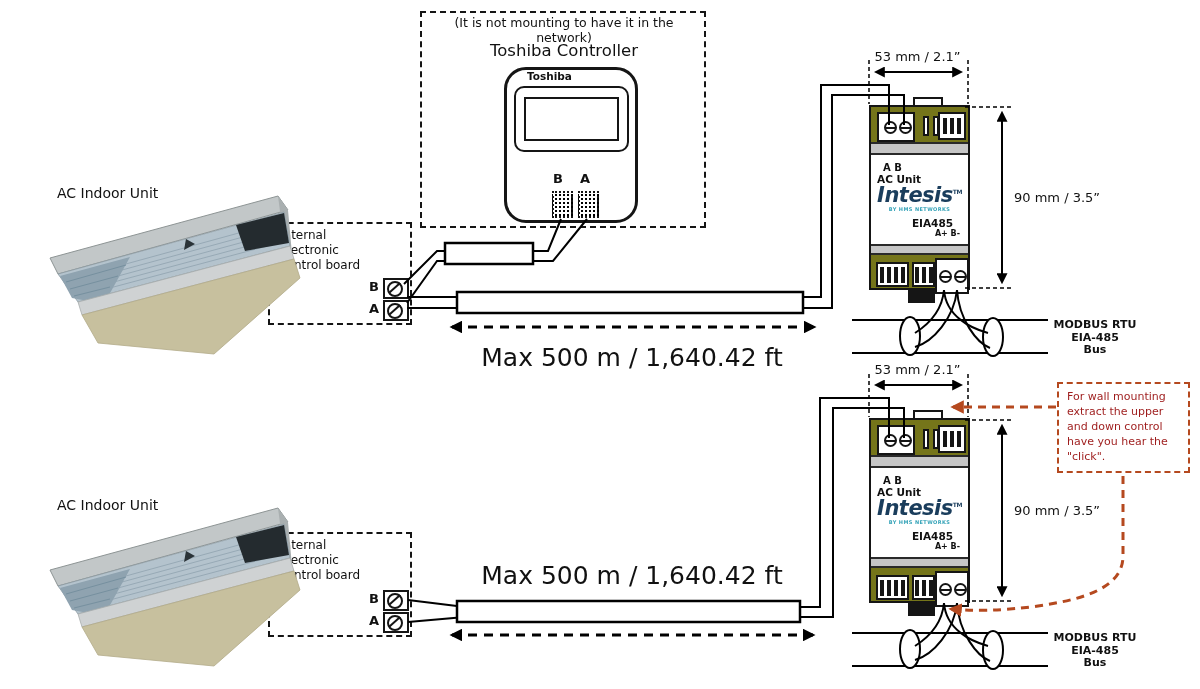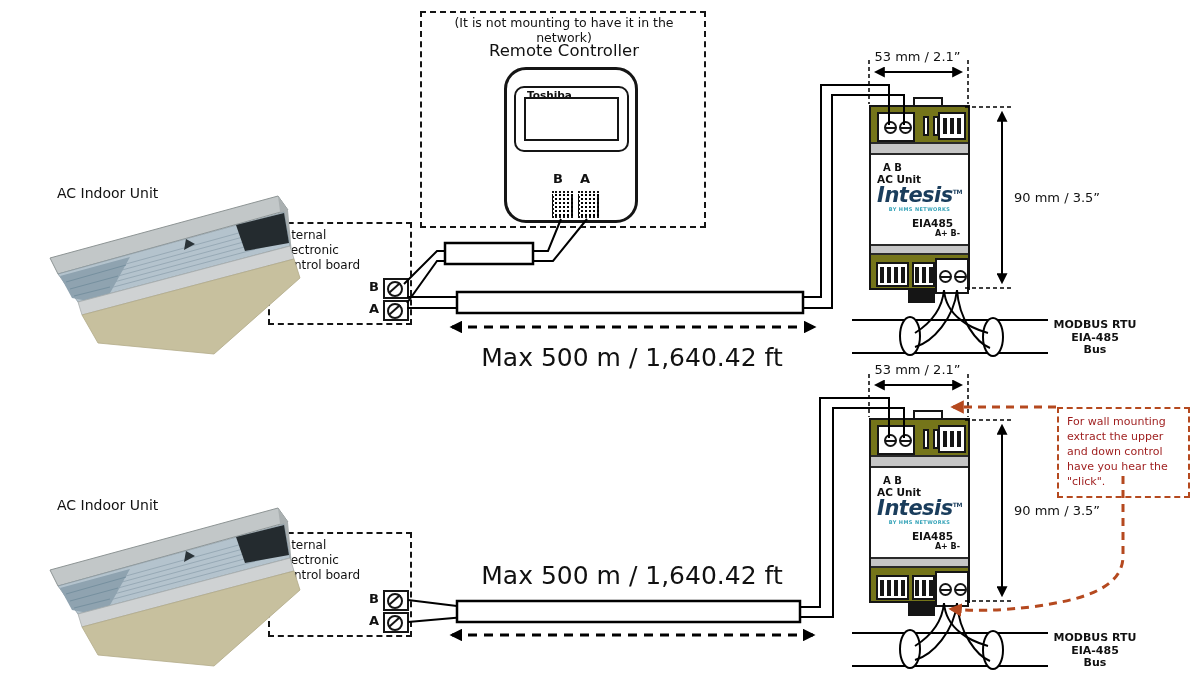--- a/index.html
+++ b/index.html
@@ -3,21 +3,21 @@
 <meta charset="utf-8">
 <style>
   html,body{margin:0;padding:0;background:#fff;}
   #canvas{position:relative;width:1200px;height:689px;background:#fff;overflow:hidden;
           font-family:"DejaVu Sans","Liberation Sans",sans-serif;color:#111;}
   
   .dashedbox{position:absolute;border:2px dashed #151515;background:#fff;box-sizing:border-box;}
   .rc-note{position:absolute;text-align:center;font-size:12.5px;}
   .rc-title{position:absolute;text-align:center;font-size:16.5px;}
   .rc-body{position:absolute;border:3px solid #151515;border-radius:22px;background:#fff;box-sizing:border-box;}
-  .rc-brand{position:absolute;font-size:10.5px;font-weight:bold;margin-top:19px;}
+  .rc-brand{position:absolute;font-size:10.5px;font-weight:bold;}
   .rc-bezel{position:absolute;border:2px solid #151515;border-radius:10px;box-sizing:border-box;}
   .rc-screen{position:absolute;border:2px solid #151515;box-sizing:border-box;background:#fff;}
   .ba-label{position:absolute;font-weight:bold;font-size:13px;text-align:center;width:16px;}
   .pad{position:absolute;width:21px;height:27px;border:2px dotted #151515;box-sizing:border-box;
        background-image:radial-gradient(circle,#000 1px,transparent 1.2px);background-size:4px 4px;}
   
   .cb-text{position:absolute;font-size:12px;line-height:15px;}
   .cb-ba{position:absolute;font-weight:bold;font-size:13px;width:16px;text-align:right;}
   .tscrew{position:absolute;width:26px;height:21px;background:#fff;border:2.5px solid #151515;box-sizing:border-box;}
   .tscrew .circ{position:absolute;left:2px;top:1px;width:12px;height:12px;border:2px solid #151515;border-radius:50%;}
@@ -98,21 +98,21 @@
     </defs>
   </svg>
 
   <div class="aclabel" style="left:57px;top:185px;">AC Indoor Unit</div>
   <svg class="acimg" style="left:38px;top:186px;" width="275" height="170">
       <use href="#acart"></use>
     </svg>
 
   <div class="dashedbox" style="left:420px;top:11px;width:286px;height:217px;background:transparent;"></div>
   <div class="rc-note" style="left:426px;top:15px;width:276px;">(It is not mounting to have it in the network)</div>
-  <div class="rc-title" style="left:426px;top:41px;width:276px;">Remote Controller</div>
+  <div class="rc-title" style="left:426px;top:41px;width:276px;">Toshiba Controller</div>
   <div class="rc-body" style="left:504px;top:67px;width:134px;height:156px;"></div>
   <div class="rc-brand" style="left:527px;top:70px;">Toshiba</div>
   <div class="rc-bezel" style="left:514px;top:86px;width:115px;height:66px;"></div>
   <div class="rc-screen" style="left:524px;top:97px;width:95px;height:44px;"></div>
   <div class="ba-label" style="left:550px;top:171px;">B</div>
   <div class="ba-label" style="left:577px;top:171px;">A</div>
   <div class="pad" style="left:552px;top:191px;"></div>
   <div class="pad" style="left:578px;top:191px;"></div>
 
   <div class="dashedbox" style="left:268px;top:222px;width:144px;height:103px;"></div>
@@ -257,21 +257,21 @@
           <i></i>
         </div>
       <div class="t2bot">
         <span class="screw" style="left:2px;top:10px;"></span>
         <span class="screw" style="left:17px;top:10px;"></span>
       </div>
     </div>
     <div class="dev-bottab"></div>
   </div>
 
-  <div class="noteb" style="left:1057px;top:407px;">
+  <div class="noteb" style="left:1057px;top:382px;">
     <div>For wall mounting</div>
     <div>extract the upper</div>
     <div>and down control</div>
     <div>have you hear the</div>
     <div>"click".</div>
   </div>
 
   <svg class="lines" width="1200" height="689">
     <defs>
       <marker id="mdim" viewBox="0 0 10 10" refX="8" refY="5" markerWidth="5.5" markerHeight="5.5" orient="auto-start-reverse">

